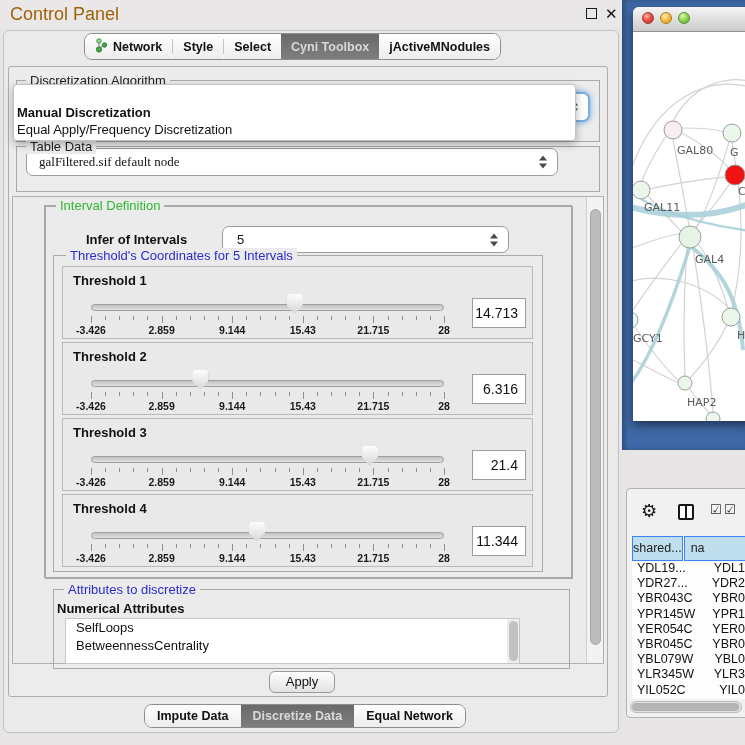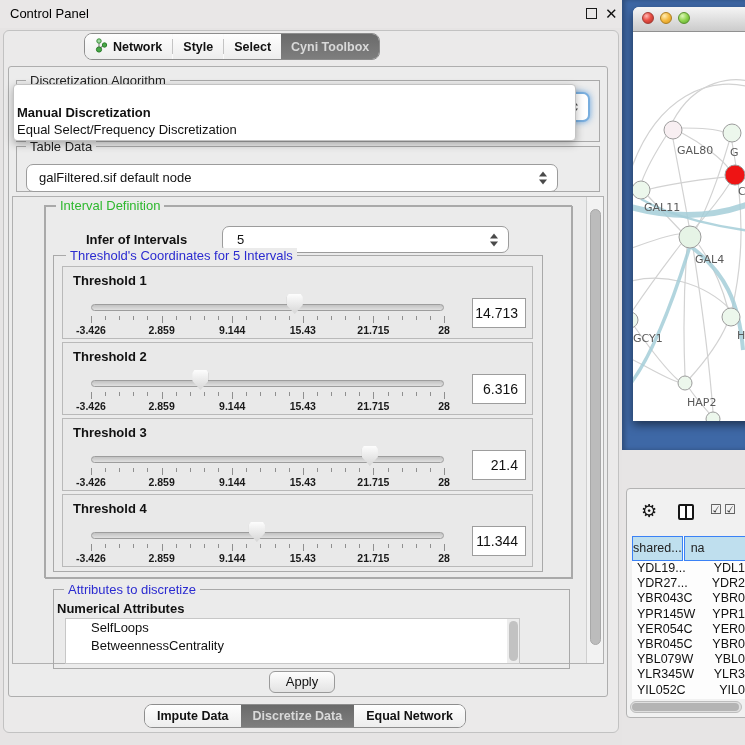--- a/index.html
+++ b/index.html
@@ -2,21 +2,21 @@
 <html><head>
 <meta charset="utf-8">
 <style>
   * { margin:0; padding:0; box-sizing:border-box; }
   html,body { width:745px; height:745px; }
   body { font-family:"Liberation Sans","DejaVu Sans",sans-serif; background:#e2e0e0; }
   #page { position:relative; width:745px; height:745px; overflow:hidden; background:#e6e4e4; }
 
   
   #titlebar { position:absolute; left:0; top:0; width:622px; height:28px; background:#e9e7e7; }
-  #cp-title { position:absolute; left:10px; top:0; line-height:28px; font-size:13px; color:#000000; }
+  #cp-title { position:absolute; left:10px; top:0; line-height:28px; font-size:18px; color:#a16207; }
   #float-btn { position:absolute; left:586px; top:8px; width:11px; height:11px; border:1.5px solid #1a1a1a; background:transparent; }
   #close-btn { position:absolute; left:605px; top:4px; font-size:15px; font-weight:bold; color:#111; line-height:20px; }
   #cp-container { position:absolute; left:3px; top:30px; width:616px; height:703px; background:#ebeaea; border:1px solid #c2c2c2; border-radius:6px; }
 
   #top-tabs { position:absolute; left:84px; top:33px; height:27px; display:flex; align-items:stretch; border:1px solid #8d8d8d; border-radius:8px; overflow:hidden; background:#fafafa; }
   .tab { display:flex; align-items:center; gap:5px; padding:0 10px; font-size:12.5px; font-weight:bold; color:#111; background:linear-gradient(#fefefe,#ededed); white-space:nowrap; }
   .tab.selected { background:linear-gradient(#6a6a6a,#7e7e7e); color:#d9d9d9; }
   .tab-divider { width:1px; background:#c4c4c4; margin:5px 0; }
   #bottom-tabs { position:absolute; left:144px; top:704px; height:24px; display:flex; border:1px solid #8d8d8d; border-radius:8px; overflow:hidden; background:#fafafa; }
   #bottom-tabs .tab { padding:0 12px;justify-content:flex-end; }
@@ -37,21 +37,21 @@
   .stepper:after  { content:''; position:absolute; bottom:1px; left:0; border-left:4.5px solid transparent; border-right:4.5px solid transparent; border-top:5px solid #4a4a4a; }
   #algo-combo { left:26px; top:92px; width:564px; height:30px; border:2px solid #79aede; box-shadow:0 0 6px rgba(80,150,220,.85); }
 
   #algo-popup { position:absolute; left:13px; top:84px; width:563px; height:57px; background:#fff; border:1px solid #c3c3c3; border-radius:4px; box-shadow:0 3px 8px rgba(0,0,0,.3); z-index:20; }
   #algo-popup .hint { position:absolute; left:0; top:3px; width:100%; text-align:center; font-size:13px; color:#b2b2b2; }
   #algo-popup .opt { position:absolute; left:3px; font-size:13px; color:#111; white-space:nowrap; }
   #algo-popup .opt.b { font-weight:bold; }
 
   #tabledata-group { left:16px; top:146px; width:584px; height:46px; }
   #tabledata-title { left:26px; top:139px; }
-  #tabledata-combo { left:26px; top:164px; width:532px; height:28px; }
+  #tabledata-combo { left:26px; top:148px; width:532px; height:28px;font-family:Liberation Serif, serif; }
 
   #scrollpane { position:absolute; left:12px; top:196px; width:592px; height:468px; border:1px solid #b0b0b0; background:#ebebeb; overflow:hidden; }
   #v-scrollbar { position:absolute; left:586px; top:197px; width:17px; height:466px; background:#f2f2f2; border-left:1px solid #cfcfcf; }
   #v-thumb { position:absolute; left:3px; top:12px; width:11px; height:436px; background:#bcbcbc; border:1px solid #a8a8a8; border-radius:6px; }
 
   #interval-group { left:44px; top:205px; width:528px; height:373px; }
   #interval-title { left:56px; top:198px; }
   #count-label { position:absolute; left:86px; top:226px; line-height:27px; font-size:13px; font-weight:bold; color:#111; }
   #count-combo { left:222px; top:226px; width:287px; height:27px; }
   #thr-group { left:53px; top:255px; width:490px; height:317px; }
@@ -65,21 +65,21 @@
   .tick { position:absolute; top:0; width:1px; background:#8f8f8f; }
   .tick.major { height:7px; } .tick.minor { height:4px; }
   .ticklabels { position:absolute; left:28px; top:57px; width:353px; height:13px; }
   .ticklabel { position:absolute; transform:translateX(-50%); font-size:10.5px; font-weight:bold; color:#1a1a1a; white-space:nowrap; }
   .vbox { position:absolute; left:409px; top:31px; width:54px; height:30px; background:#fff; border:1px solid #9d9d9d; font-size:14px; color:#111; text-align:right; line-height:28px; padding-right:7px; }
 
   #attr-group { left:53px; top:589px; width:517px; height:80px; }
   #attr-title { left:64px; top:582px; }
   #attr-sublabel { position:absolute; left:57px; top:601px; font-size:13px; font-weight:bold; color:#111; }
   #attr-list { position:absolute; left:65px; top:618px; width:455px; height:46px; background:#fff; border:1px solid #c7c7c7; overflow:hidden; }
-  .attr-item { font-size:13px; color:#111; line-height:18px; padding-left:25px; white-space:nowrap; }
+  .attr-item { font-size:13px; color:#111; line-height:18px; padding-left:10px; white-space:nowrap; }
   #attr-scroll { position:absolute; left:441px; top:0; width:13px; height:46px; background:#ededed; }
   #attr-thumb { position:absolute; left:2px; top:2px; width:9px; height:40px; background:#c2c2c2; border-radius:5px; }
 
   #apply-btn { position:absolute; left:269px; top:671px; width:66px; height:22px; background:linear-gradient(#fdfdfd,#e3e3e3); border:1px solid #9a9a9a; border-radius:6px; font-size:13px; color:#111; text-align:center; line-height:20px; }
 
   
   #desktop { position:absolute; left:622px; top:0; width:123px; height:450px; background:linear-gradient(90deg,#2f5档,#3e68a6); background:#3e68a6; box-shadow:inset 3px 0 4px rgba(0,0,0,.25); }
   #net-window { position:absolute; left:633px; top:7px; width:120px; height:414px; border-radius:6px 0 0 0; box-shadow:0 4px 10px rgba(0,0,0,.5); overflow:hidden; background:#fff; }
   #net-titlebar { position:absolute; left:0; top:0; width:100%; height:25px; background:linear-gradient(#f5f5f5,#cbcbcb); border-bottom:1px solid #919191; }
   .light { position:absolute; top:5px; width:12px; height:12px; border-radius:50%; }
@@ -137,33 +137,36 @@
       <div class="tab">
         <span>Style</span>
       </div>
       <div class="tab-divider"></div>
       <div class="tab">
         <span>Select</span>
       </div>
       <div class="tab selected">
         <span>Cyni Toolbox</span>
       </div>
+      <div class="tab">
+        <span>jActiveMNodules</span>
+      </div>
     </div>
 
   <div id="main-panel"></div>
 
   <div id="algo-group" class="groupbox"></div>
   <span id="algo-title" class="grouptitle">Discretization Algorithm</span>
   <div id="algo-combo" class="combo">
     <span class="stepper"></span>
   </div>
 
   <div id="algo-popup">
     <div class="opt b" style="top:20px">Manual Discretization</div>
-    <div class="opt" style="top:37px">Equal Select/Frequency Discretization</div>
+    <div class="opt" style="top:37px">Equal Apply/Frequency Discretization</div>
   </div>
 
   <div id="tabledata-group" class="groupbox"></div>
   <span id="tabledata-title" class="grouptitle">Table Data</span>
   <div id="tabledata-combo" class="combo">
     <span class="val">galFiltered.sif default node</span>
     <span class="stepper"></span>
   </div>
 
   <div id="scrollpane">

